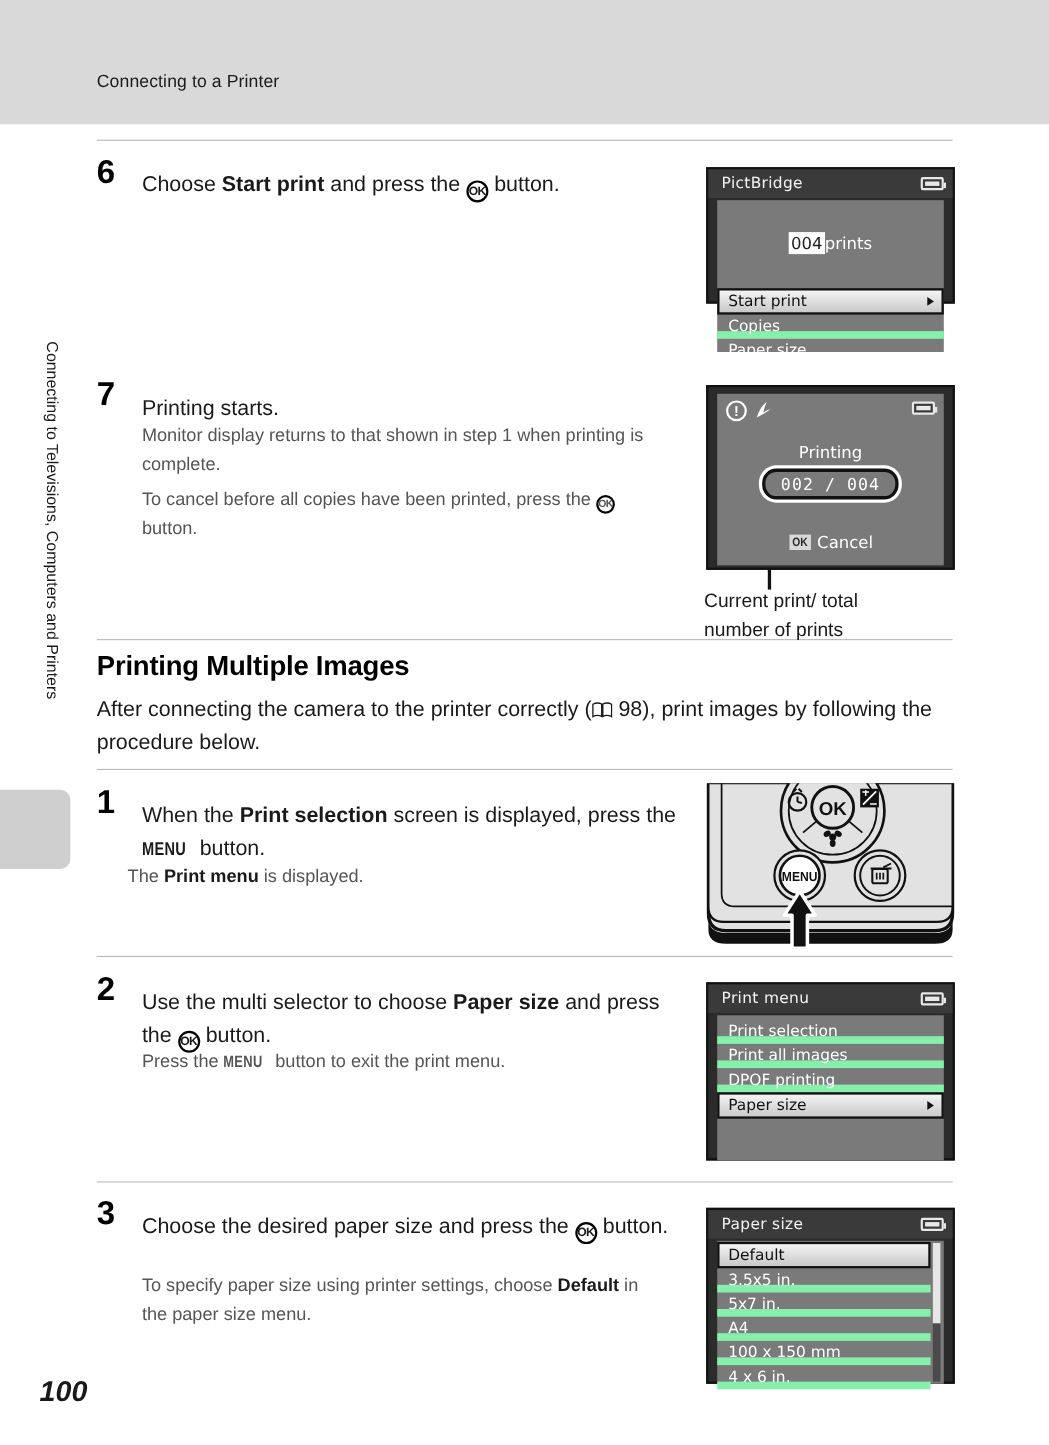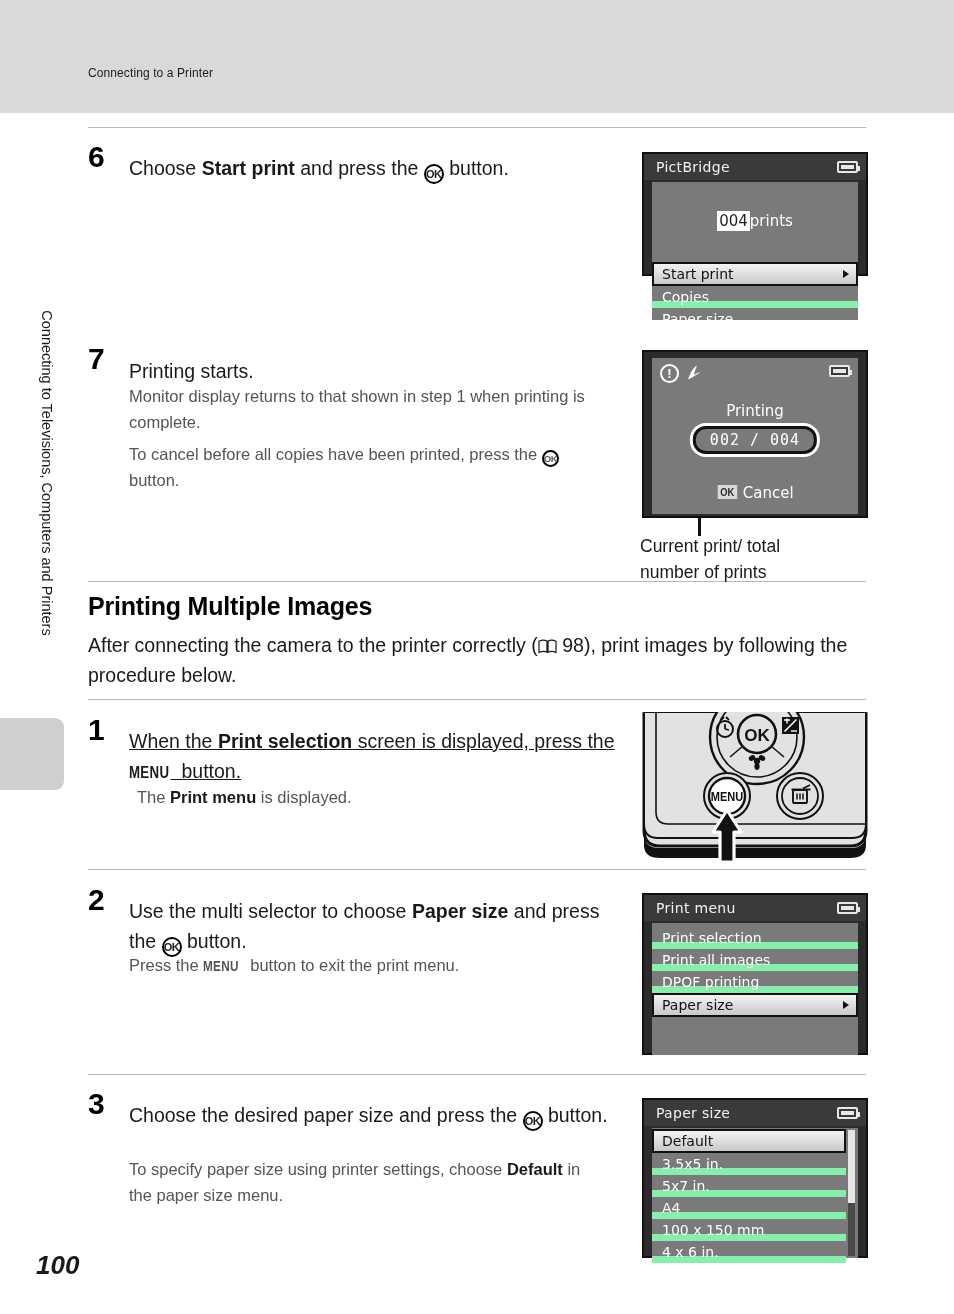--- a/index.html
+++ b/index.html
@@ -14,21 +14,21 @@
   }
 
   
   .header-band {
     position: absolute; left: 0; top: 0;
     width: 954px; height: 113px;
     background: #d9d9d9;
   }
   .header-title {
     position: absolute; left: 88px; top: 66px;
-    font-size: 12px; color: #1a1a1a; letter-spacing: .1px;
+    font-size: 16px; color: #1a1a1a; letter-spacing: .1px;
   }
 
   
   .side-tab {
     position: absolute; left: -18px; top: 718px;
     width: 82px; height: 72px;
     background: #cfcfcf;
     border-radius: 9px;
   }
   .side-vertical-text {
@@ -292,24 +292,24 @@
 <div class="section-heading">Printing Multiple Images</div>
 <div class="section-para">
   <span>After connecting the camera to the printer correctly (</span><span class="book-glyph"><svg width="19" height="15" viewBox="0 0 19 15">
         <path d="M1 2.2c2.6-1.4 5.4-1.5 8-.2v11.3c-2.6-1.3-5.4-1.2-8 .2V2.2z" fill="none" stroke="#1a1a1a" stroke-width="1.2"></path>
         <path d="M18 2.2c-2.6-1.4-5.4-1.5-8-.2v11.3c2.6-1.3 5.4-1.2 8 .2V2.2z" fill="none" stroke="#1a1a1a" stroke-width="1.2"></path>
         <path d="M9.5 1.9v11.4" stroke="#1a1a1a" stroke-width="1.2"></path>
       </svg></span> <span>98</span><span>), print images by following the procedure below.</span>
 </div>
 
 <div class="step-num" style="left:88px; top:715px;">1</div>
-<div class="step-body" style="left:129px; top:714px; width:495px;text-decoration:underline;">
+<div class="step-body" style="left:129px; top:714px; width:495px;">
   <span>When the </span><span class="hl">Print selection</span><span> screen is displayed, press the </span><span class="menu-glyph">MENU</span>&nbsp;<span> button.</span>
 </div>
-<div class="sub" style="left:137px; top:784px; width:480px;">
+<div class="sub" style="left:116px; top:784px; width:480px;">
   <span>The </span><span class="hl">Print menu</span><span> is displayed.</span>
 </div>
 
 <div class="step-num" style="left:88px; top:885px;">2</div>
 <div class="step-body" style="left:129px; top:884px; width:490px;">
   <span>Use the multi selector to choose </span><span class="hl">Paper size</span><span> and press the </span><span class="ok-glyph">OK</span><span> button.</span>
 </div>
 <div class="sub" style="left:129px; top:952px; width:490px;">
   <span>Press the </span><span class="menu-glyph sm">MENU</span>&nbsp;<span> button to exit the print menu.</span>
 </div>

